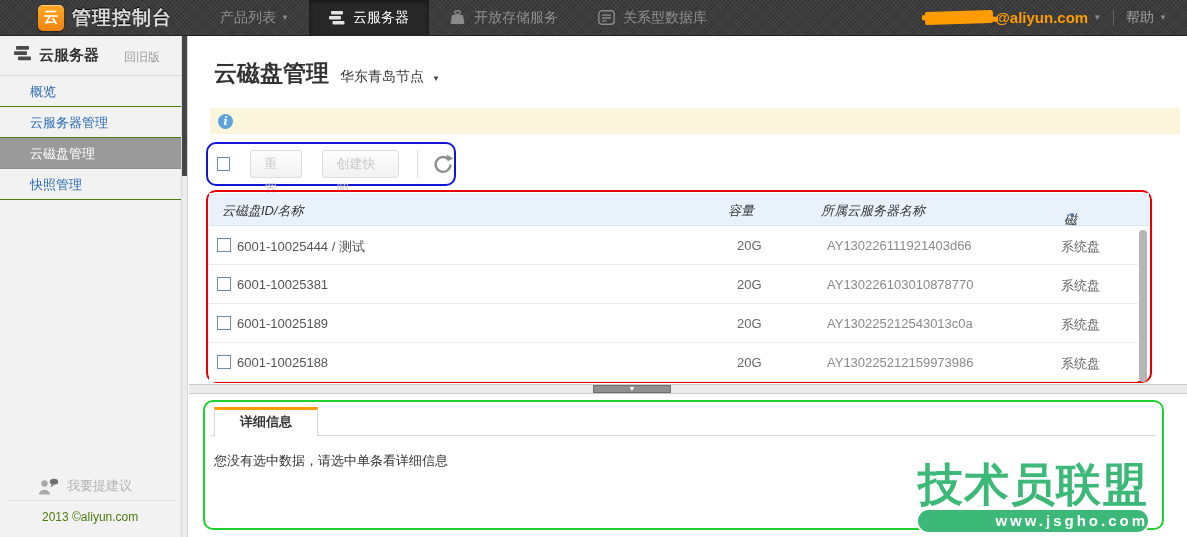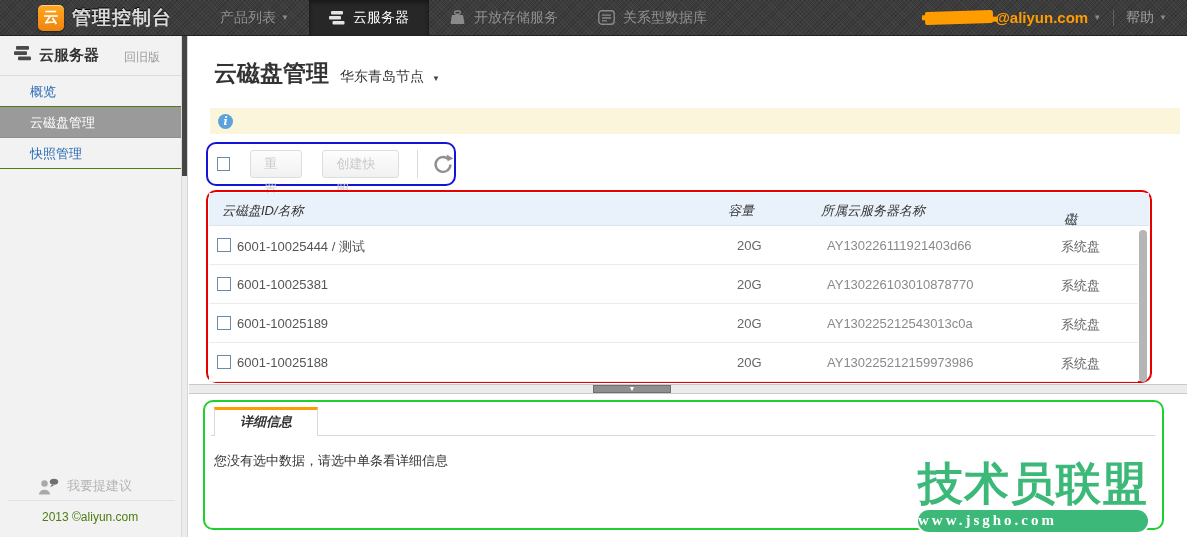--- a/index.html
+++ b/index.html
@@ -96,25 +96,25 @@
     border-top:1px solid #c9c9c9; border-bottom:1px solid #c9c9c9; }
   .split-handle { position:absolute; left:404px; top:0; width:78px; height:8px; background:#8f8f8f;
     border:1px solid #6e6e6e; color:#fff; font-size:7px; line-height:6px; text-align:center; cursor:row-resize; }
 
   
   .ann-green { position:absolute; left:14px; top:364px; width:961px; height:130px;
     border:2px solid #1fd02f; border-radius:10px; }
   .tabbar { position:absolute; left:6px; right:7px; top:5px; height:29px; border-bottom:1px solid #d9d9d9; }
   .tab { position:absolute; left:3px; top:0; width:104px; height:29px; background:#fff;
     border:1px solid #d9d9d9; border-bottom:none; border-top:3px solid #ff9c00;
-    text-align:center; line-height:24px; font-size:13px; font-weight:bold; color:#333; cursor:pointer;font-style:italic; }
+    text-align:center; line-height:24px; font-size:13px; font-weight:bold; color:#333; cursor:pointer; }
   .detail-msg { position:absolute; left:9px; top:50px; font-size:13px; color:#333; }
 
   
-  .watermark { position:absolute; right:39px; bottom:5px; text-align:left; z-index:60;font-family:Liberation Serif, serif; }
+  .watermark { position:absolute; right:39px; bottom:5px; text-align:right; z-index:60; }
   .wm-title { font-size:45px; font-weight:bold; color:#3cb878; letter-spacing:1px; line-height:1.0;
     text-shadow:-2px 0 #fff,2px 0 #fff,0 -2px #fff,0 2px #fff,-2px -2px #fff,2px 2px #fff,-2px 2px #fff,2px -2px #fff; }
   .wm-pill { margin-top:3px; background:#3cb878; border-radius:13px; color:#fff; font-weight:bold;
     font-size:15px; letter-spacing:3px; padding:2px 0 3px; box-shadow:0 0 0 2px #fff; }
 </style>
 </head>
 <body>
 
 <div class="stage">
 
@@ -180,20 +180,21 @@
               <rect x="0" y="5.2" width="13" height="3.8" rx="1"></rect>
               <rect x="4" y="10.4" width="13" height="3.8" rx="1"></rect>
             </g>
           </svg>
       </span>
       <span class="side-title">云服务器</span>
       <span class="old-version">回旧版</span>
     </div>
     <ul class="side-menu">
       <li>概览</li>
+      <li>云服务器管理</li>
       <li class="active">云磁盘管理</li>
       <li>快照管理</li>
     </ul>
     <div class="suggest">
       <svg width="21" height="17" viewBox="0 0 21 17">
           <circle cx="6.5" cy="5.5" r="3.2" fill="#a9a9a9"></circle>
           <path d="M0.8 16.5 a5.8 5.8 0 0 1 11.4 0 z" fill="#a9a9a9"></path>
           <ellipse cx="16" cy="3.8" rx="4.2" ry="3" fill="#6f6f6f"></ellipse>
           <path d="M14 6.2 l-1.8 3 l3.6 -1.8 z" fill="#6f6f6f"></path>
         </svg>

